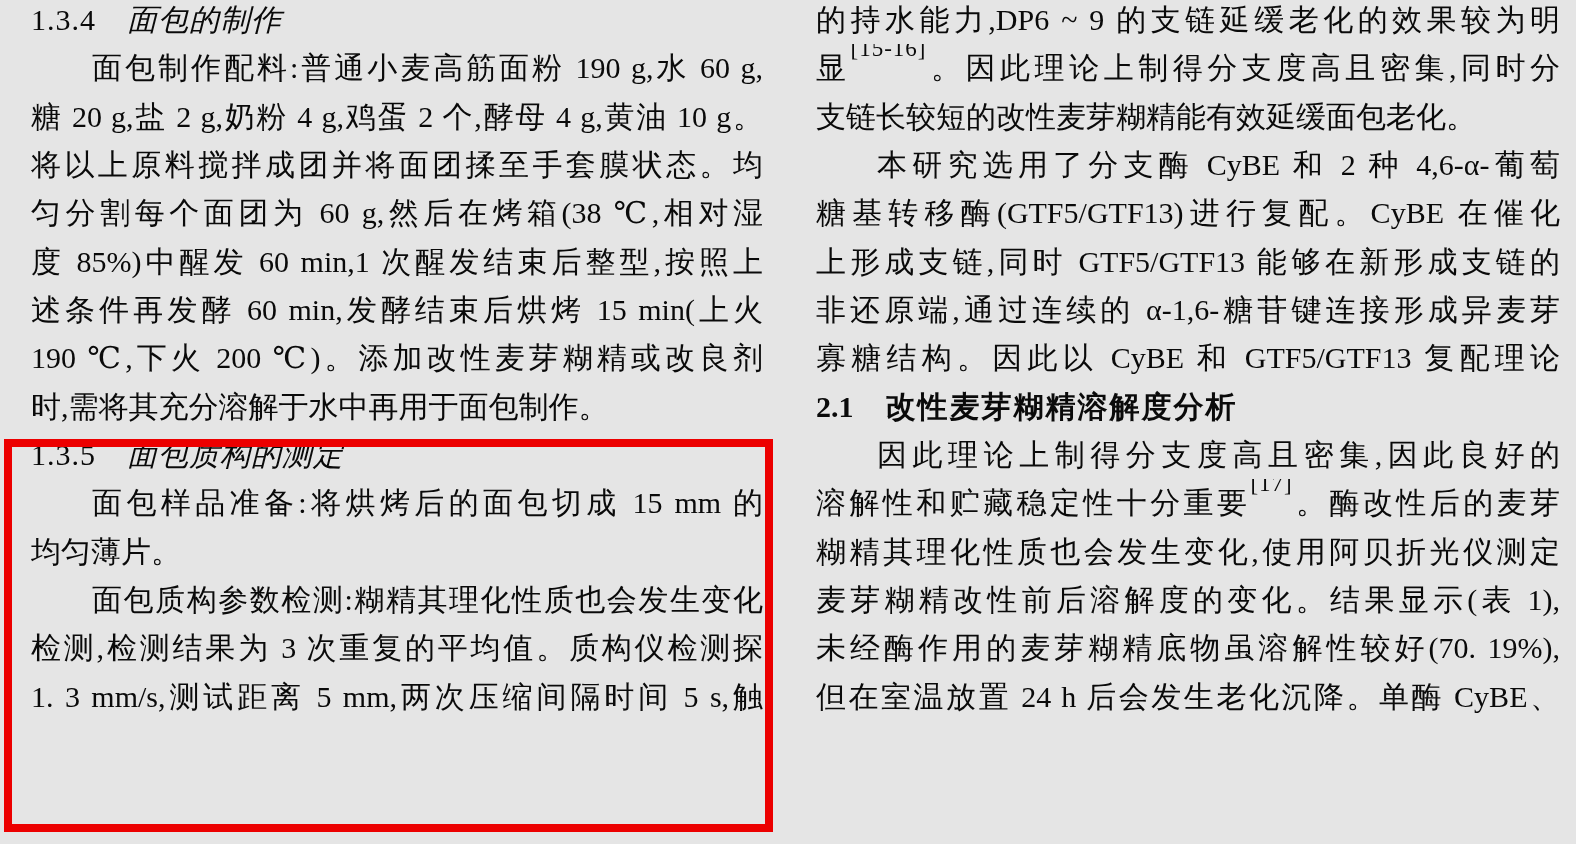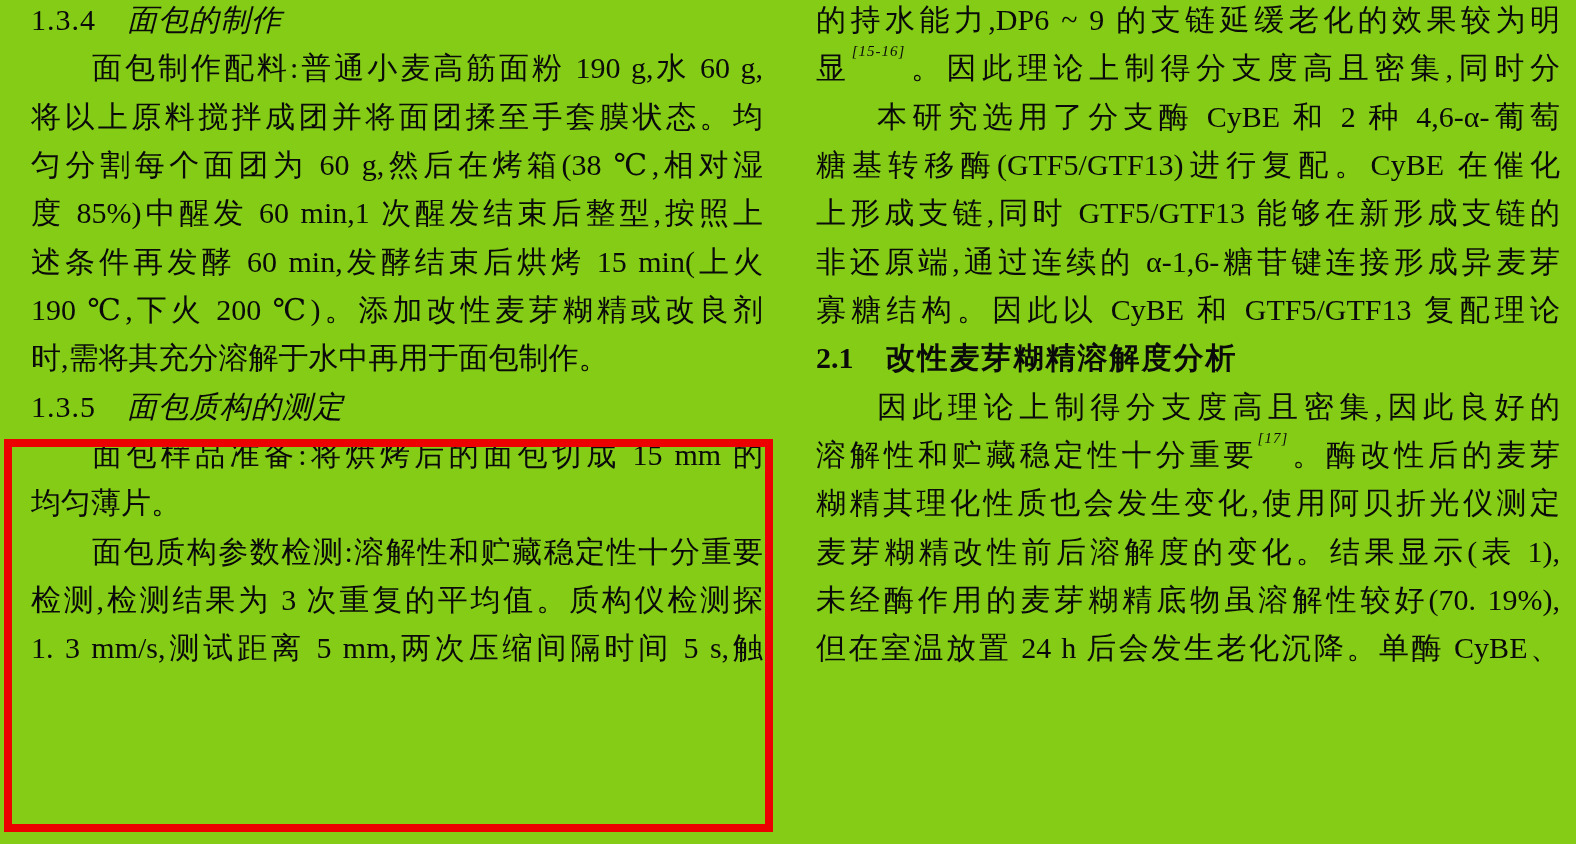--- a/index.html
+++ b/index.html
@@ -32,59 +32,60 @@
   }
   .line.indent { padding-left: 61px; }
   .heading-kaiti { letter-spacing: 1px; }
   .part-kai { font-style: italic; }
   .heading-bold { font-weight: 700; }
   .part-hei {
     font-family: "Liberation Sans", "DejaVu Sans", sans-serif;
     letter-spacing: 2px;
   }
   sup.cite {
-    font-size: 15px;
+    font-size: 23px;
     line-height: 0;
     position: relative;
     top: -11px;
     letter-spacing: 1px;
-    font-style: italic;
   }
   .highlight-box {
     position: absolute;
     left: 4px; top: 439px;
     width: 769px; height: 393px;
     box-sizing: border-box;
     border: 8px solid #ec0000;
     pointer-events: none;
   }
 </style>
 </head>
 <body>
 
-<div class="page" style="background: #84cc16; color: rgb(10, 10, 10);">
+<div class="page" style="background: #e5e5e5; color: rgb(10, 10, 10);">
   <div class="column column-left">
       <div class="line heading-kaiti"><span>1.3.4</span><span class="part-kai">　面包的制作</span></div>
       <div class="line body justify indent"><span>面包制作配料:普通小麦高筋面粉 190 g,水 60 g,</span></div>
+      <div class="line body justify"><span>糖 20 g,盐 2 g,奶粉 4 g,鸡蛋 2 个,酵母 4 g,黄油 10 g。</span></div>
       <div class="line body justify"><span>将以上原料搅拌成团并将面团揉至手套膜状态。均</span></div>
       <div class="line body justify"><span>匀分割每个面团为 60 g,然后在烤箱(38 ℃,相对湿</span></div>
       <div class="line body justify"><span>度 85%)中醒发 60 min,1 次醒发结束后整型,按照上</span></div>
       <div class="line body justify"><span>述条件再发酵 60 min,发酵结束后烘烤 15 min(上火</span></div>
       <div class="line body justify"><span>190 ℃,下火 200 ℃)。添加改性麦芽糊精或改良剂</span></div>
       <div class="line body"><span>时,需将其充分溶解于水中再用于面包制作。</span></div>
       <div class="line heading-kaiti"><span>1.3.5</span><span class="part-kai">　面包质构的测定</span></div>
       <div class="line body justify indent"><span>面包样品准备:将烘烤后的面包切成 15 mm 的</span></div>
       <div class="line body"><span>均匀薄片。</span></div>
-      <div class="line body justify indent"><span>面包质构参数检测:溶解性和贮藏稳定性十分重要</span></div>
+      <div class="line body justify indent"><span>面包质构参数检测:糊精其理化性质也会发生变化</span></div>
       <div class="line body justify"><span>检测,检测结果为 3 次重复的平均值。质构仪检测探</span></div>
       <div class="line body justify"><span>1. 3 mm/s,测试距离 5 mm,两次压缩间隔时间 5 s,触</span></div>
     </div>
   <div class="column column-right">
       <div class="line body justify"><span>的持水能力,DP6 ~ 9 的支链延缓老化的效果较为明</span></div>
       <div class="line body justify"><span>显</span><sup class="cite">[15-16]</sup><span>。因此理论上制得分支度高且密集,同时分</span></div>
+      <div class="line body"><span>支链长较短的改性麦芽糊精能有效延缓面包老化。</span></div>
       <div class="line body justify indent"><span>本研究选用了分支酶 CyBE 和 2 种 4,6-α-葡萄</span></div>
       <div class="line body justify"><span>糖基转移酶(GTF5/GTF13)进行复配。CyBE 在催化</span></div>
       <div class="line body justify"><span>上形成支链,同时 GTF5/GTF13 能够在新形成支链的</span></div>
       <div class="line body justify"><span>非还原端,通过连续的 α-1,6-糖苷键连接形成异麦芽</span></div>
       <div class="line body justify"><span>寡糖结构。因此以 CyBE 和 GTF5/GTF13 复配理论</span></div>
       <div class="line heading-bold"><span>2.1</span><span class="part-hei">　改性麦芽糊精溶解度分析</span></div>
       <div class="line body justify indent"><span>因此理论上制得分支度高且密集,因此良好的</span></div>
       <div class="line body justify"><span>溶解性和贮藏稳定性十分重要</span><sup class="cite">[17]</sup><span>。酶改性后的麦芽</span></div>
       <div class="line body justify"><span>糊精其理化性质也会发生变化,使用阿贝折光仪测定</span></div>
       <div class="line body justify"><span>麦芽糊精改性前后溶解度的变化。结果显示(表 1),</span></div>

